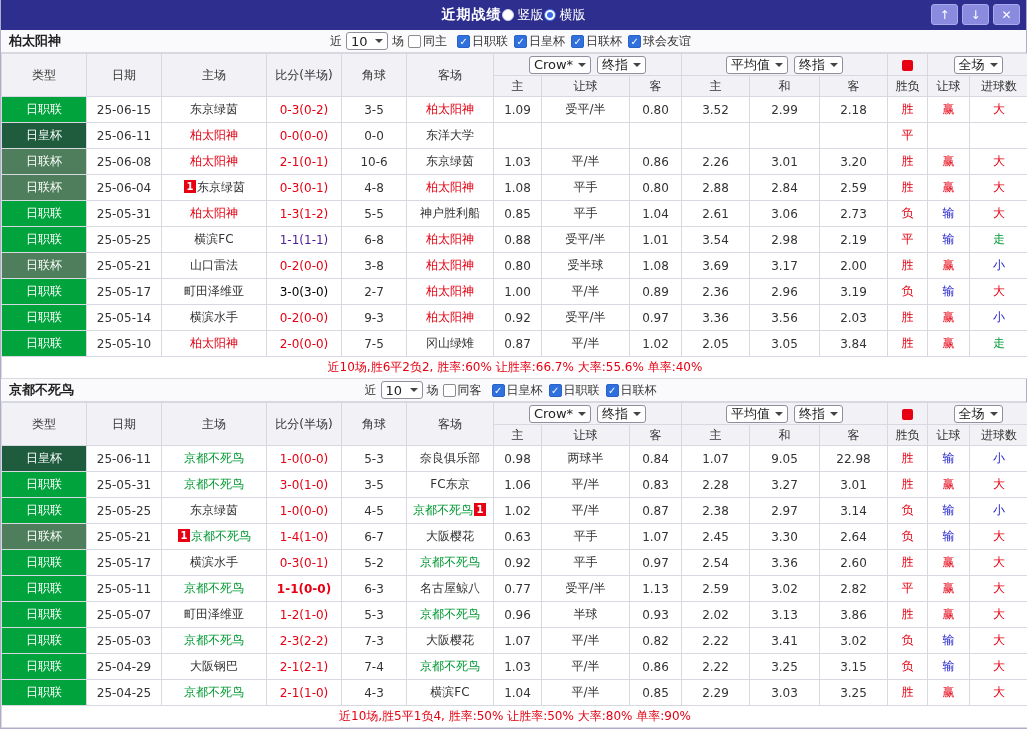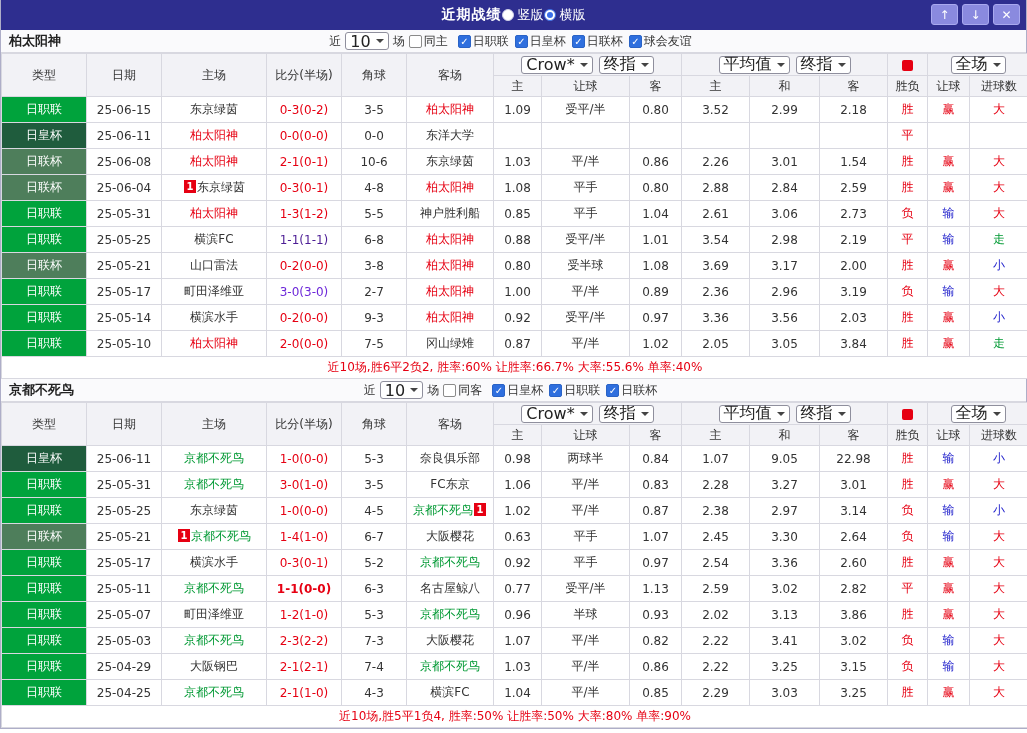--- a/index.html
+++ b/index.html
@@ -40,21 +40,21 @@
   .cb-item { display:inline-flex; align-items:center; margin-right:6px; cursor:pointer; }
   .cb { width:13px; height:13px; display:inline-block; border-radius:2px; margin-right:2px; position:relative; }
   .cb.on { background:#2f6fde; border:1px solid #2a63c6; }
   .cb.on::after { content:"\2713"; color:#fff; font-size:10px; position:absolute; left:1.5px; top:-0.5px; line-height:13px; }
   .cb.off { background:#fff; border:1px solid #8a8a8a; }
 
   
   .sel {
     display:inline-flex; align-items:center; justify-content:space-between;
     background:#fff; border:1px solid #8f8f9d; border-radius:3px;
-    height:18px; padding:0 4px; min-width:52px; cursor:pointer; font-size:16px; color:#222;
+    height:18px; padding:0 4px; min-width:52px; cursor:pointer; font-size:13px; color:#222;
   }
   .sel .arr { width:0; height:0; border:4px solid transparent; border-top-color:#444; margin-left:5px; transform:translateY(2px); }
   .sel.narrow { min-width:42px; }
 
   
   table { width:1027px; border-collapse:collapse; table-layout:fixed; font-size:12px; text-align:center; }
   th,td { border:1px solid #d8d8e0; padding:0 1px; overflow:hidden; white-space:nowrap; }
   thead th { background:#f2f2f6; font-weight:normal; color:#333; height:21px; }
   thead tr.hrow1 th { height:22px; }
   tbody td { height:26px; background:#fff; }
@@ -235,21 +235,21 @@
             <td>25-06-08</td>
             <td><span style="color: rgb(230, 0, 18);">柏太阳神</span></td>
             <td style="color: rgb(230, 0, 18);">2-1(0-1)</td>
             <td>10-6</td>
             <td><span style="color: rgb(51, 51, 51);">东京绿茵</span></td>
             <td>1.03</td>
             <td>平/半</td>
             <td>0.86</td>
             <td>2.26</td>
             <td>3.01</td>
-            <td>1.54</td>
+            <td>3.20</td>
             <td style="color: rgb(230, 0, 18);">胜</td>
             <td style="color: rgb(230, 0, 18);">赢</td>
             <td style="color: rgb(230, 0, 18);">大</td>
           </tr>
           <tr>
             <td style="color: rgb(255, 255, 255); background: rgb(78, 126, 91);">日联杯</td>
             <td>25-06-04</td>
             <td><span class="card-badge">1</span><span style="color: rgb(51, 51, 51);">东京绿茵</span></td>
             <td style="color: rgb(230, 0, 18);">0-3(0-1)</td>
             <td>4-8</td>
@@ -312,21 +312,21 @@
             <td>3.17</td>
             <td>2.00</td>
             <td style="color: rgb(230, 0, 18);">胜</td>
             <td style="color: rgb(230, 0, 18);">赢</td>
             <td style="color: rgb(34, 34, 204);">小</td>
           </tr>
           <tr>
             <td style="color: rgb(255, 255, 255); background: rgb(0, 163, 60);">日职联</td>
             <td>25-05-17</td>
             <td><span style="color: rgb(51, 51, 51);">町田泽维亚</span></td>
-            <td style="color: #6d28d9;">3-0(3-0)</td>
+            <td style="color: #000000;">3-0(3-0)</td>
             <td>2-7</td>
             <td><span style="color: rgb(230, 0, 18);">柏太阳神</span></td>
             <td>1.00</td>
             <td>平/半</td>
             <td>0.89</td>
             <td>2.36</td>
             <td>2.96</td>
             <td>3.19</td>
             <td style="color: rgb(230, 0, 18);">负</td>
             <td style="color: rgb(34, 34, 204);">输</td>

